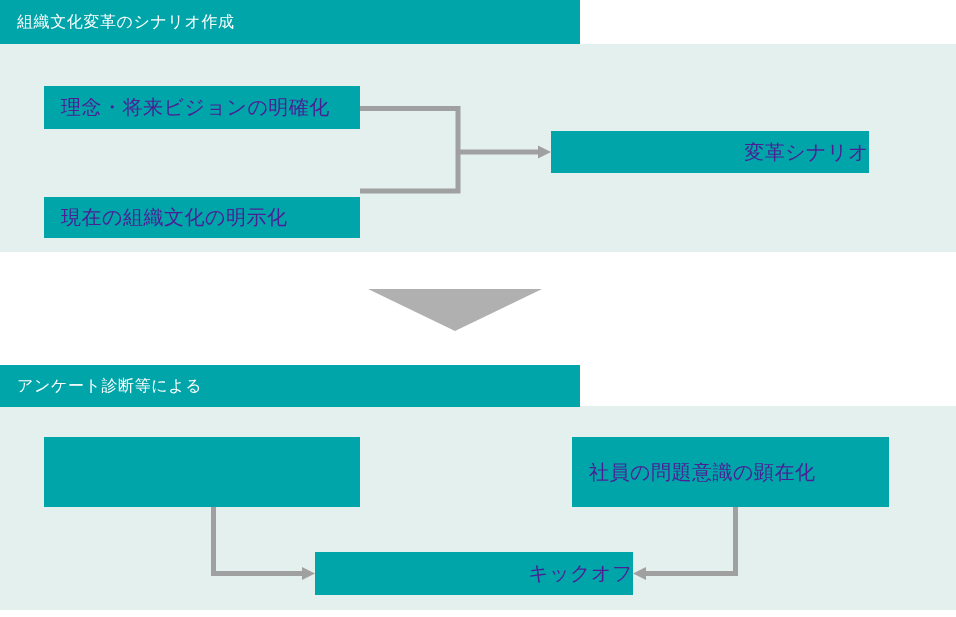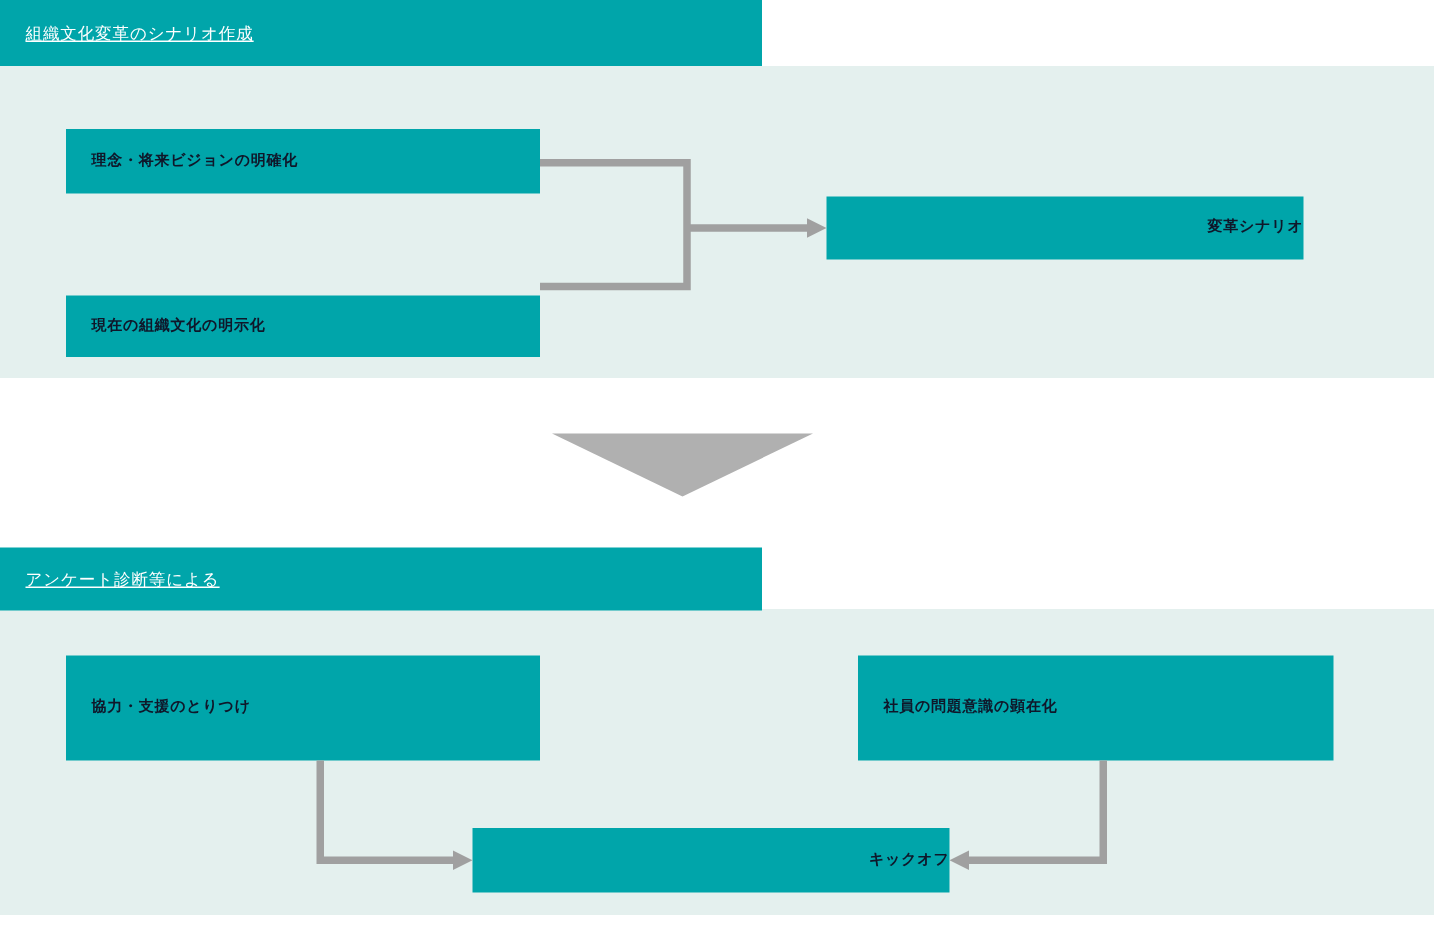--- a/index.html
+++ b/index.html
@@ -29,48 +29,46 @@
     width: 956px;
     background: #e4f0ee;
   }
   .panel-top    { top: 44px;  height: 208px; }
   .panel-bottom { top: 406px; height: 204px; }
 
   
   .section-header {
     position: absolute;
     left: 0;
-    width: 508px;
+    width: 580px;
     height: 44px;
     background: #00a5aa;
     color: #ffffff;
     display: flex;
     align-items: center;
     box-sizing: border-box;
     padding-left: 17px;
-    font-size: 11px;
+    font-size: 16px;
     letter-spacing: 0.6px;
-    text-decoration: underline;
   }
   .header-top    { top: 0px; }
   .header-bottom { top: 365px; height: 42px; }
 
   
   .node {
     position: absolute;
     background: #00a5aa;
-    color: #0f172a;
+    color: #4c1d95;
     box-sizing: border-box;
     display: flex;
     flex-direction: column;
     justify-content: center;
-    font-size: 10px;
+    font-size: 20px;
     line-height: 1.55;
     letter-spacing: 0.5px;
-    font-weight: bold;
   }
   .node.left-align  { padding-left: 17px; align-items: flex-start; text-align: left; }
   .node.center-align{ align-items: flex-end; text-align: center; }
 
   .node-vision   { left: 44px;  top: 86px;  width: 316px; height: 43px; }
   .node-current  { left: 44px;  top: 170px; width: 316px; height: 41px; margin-top: 27px; }
   .node-scenario { left: 551px; top: 131px; width: 318px; height: 42px; }
 
   .node-stakeholder { left: 44px;  top: 437px; width: 316px; height: 70px; }
   .node-survey      { left: 572px; top: 437px; width: 317px; height: 70px; }
@@ -110,21 +108,20 @@
     <span class="node-line">変革シナリオ</span>
   </div>
 
   <div class="panel panel-bottom"></div>
 
   <div class="section-header header-bottom">
     <span>アンケート診断等による</span>
   </div>
 
   <div class="node node-stakeholder left-align">
-    <span class="node-line">協力・支援のとりつけ</span>
   </div>
 
   <div class="node node-survey left-align">
     <span class="node-line">社員の問題意識の顕在化</span>
   </div>
 
   <div class="node node-kickoff center-align">
     <span class="node-line">キックオフ</span>
   </div>
 

